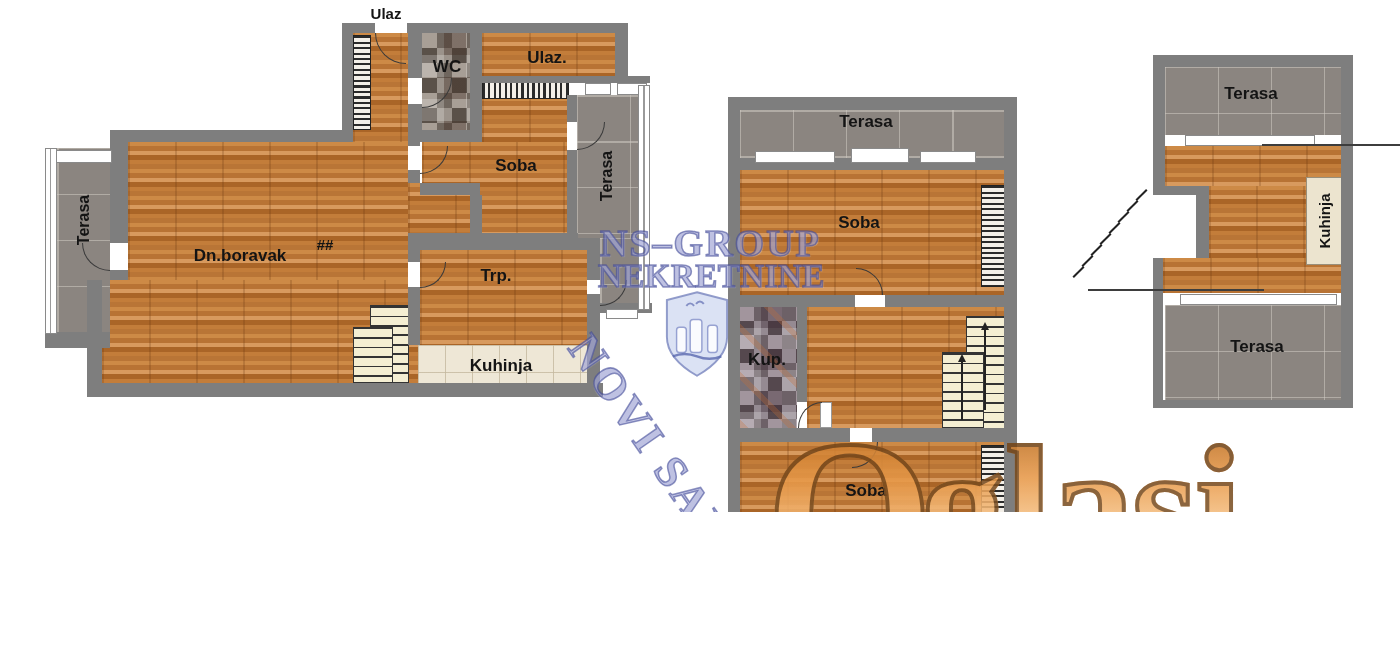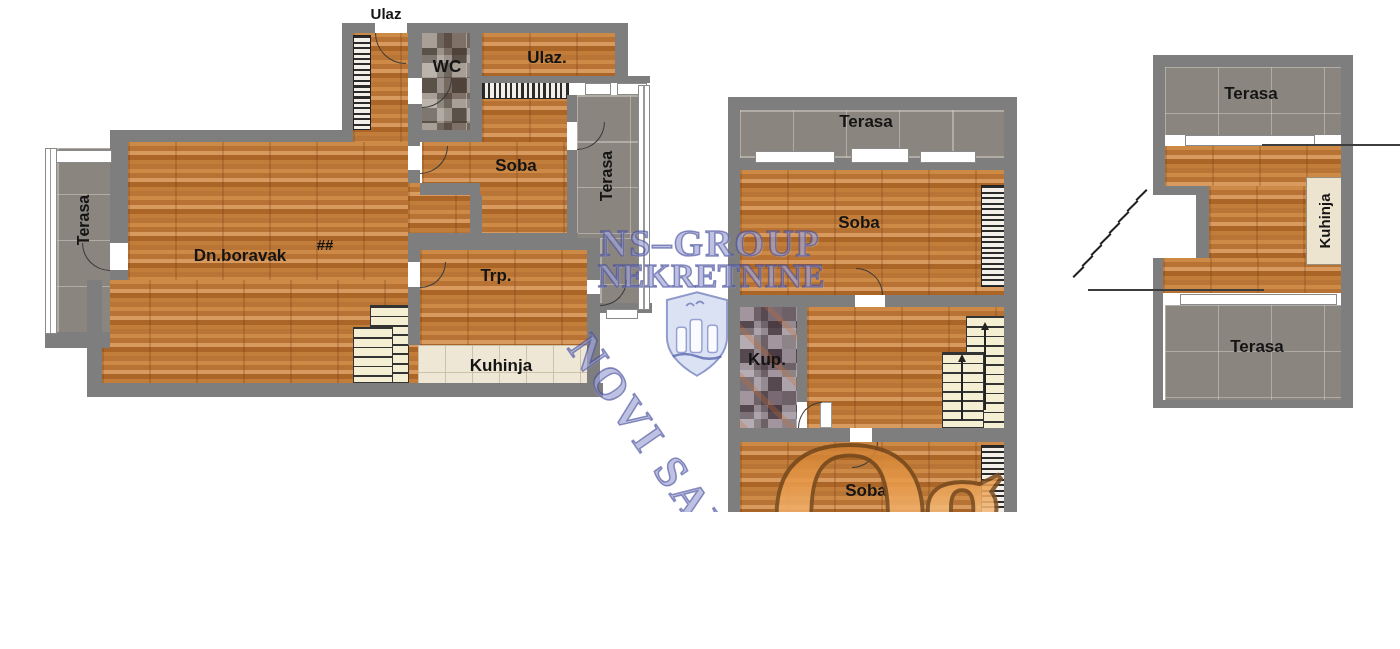--- a/index.html
+++ b/index.html
@@ -244,15 +244,16 @@
       <rect x="46" y="36" width="10" height="28" rx="3"></rect>
     </g>
     <path d="M10 68 Q22 63 35 68 T60 68" stroke="rgba(90,105,175,.8)" fill="none" stroke-width="2.5"></path>
     <path d="M24 16 q4 -5 8 0 M34 14 q4 -5 8 0" stroke="rgba(110,122,185,.8)" fill="none" stroke-width="2"></path>
   </svg>
   <div class="wm-blue" style="left:597px;top:327px;font-size:45px;letter-spacing:4px;transform:rotate(55deg);transform-origin:0 0;">NOVI SAD</div>
 
   <div class="og" style="left:766px;top:381px;">
     <span style="font-size:215px;transform:translateY(26px);">O</span>
     <span style="font-size:168px;margin-left:-12px;">g</span>
+    <span style="font-size:168px;letter-spacing:-2px;">lasi</span>
   </div>
 
 </div>
 
 </body></html>

